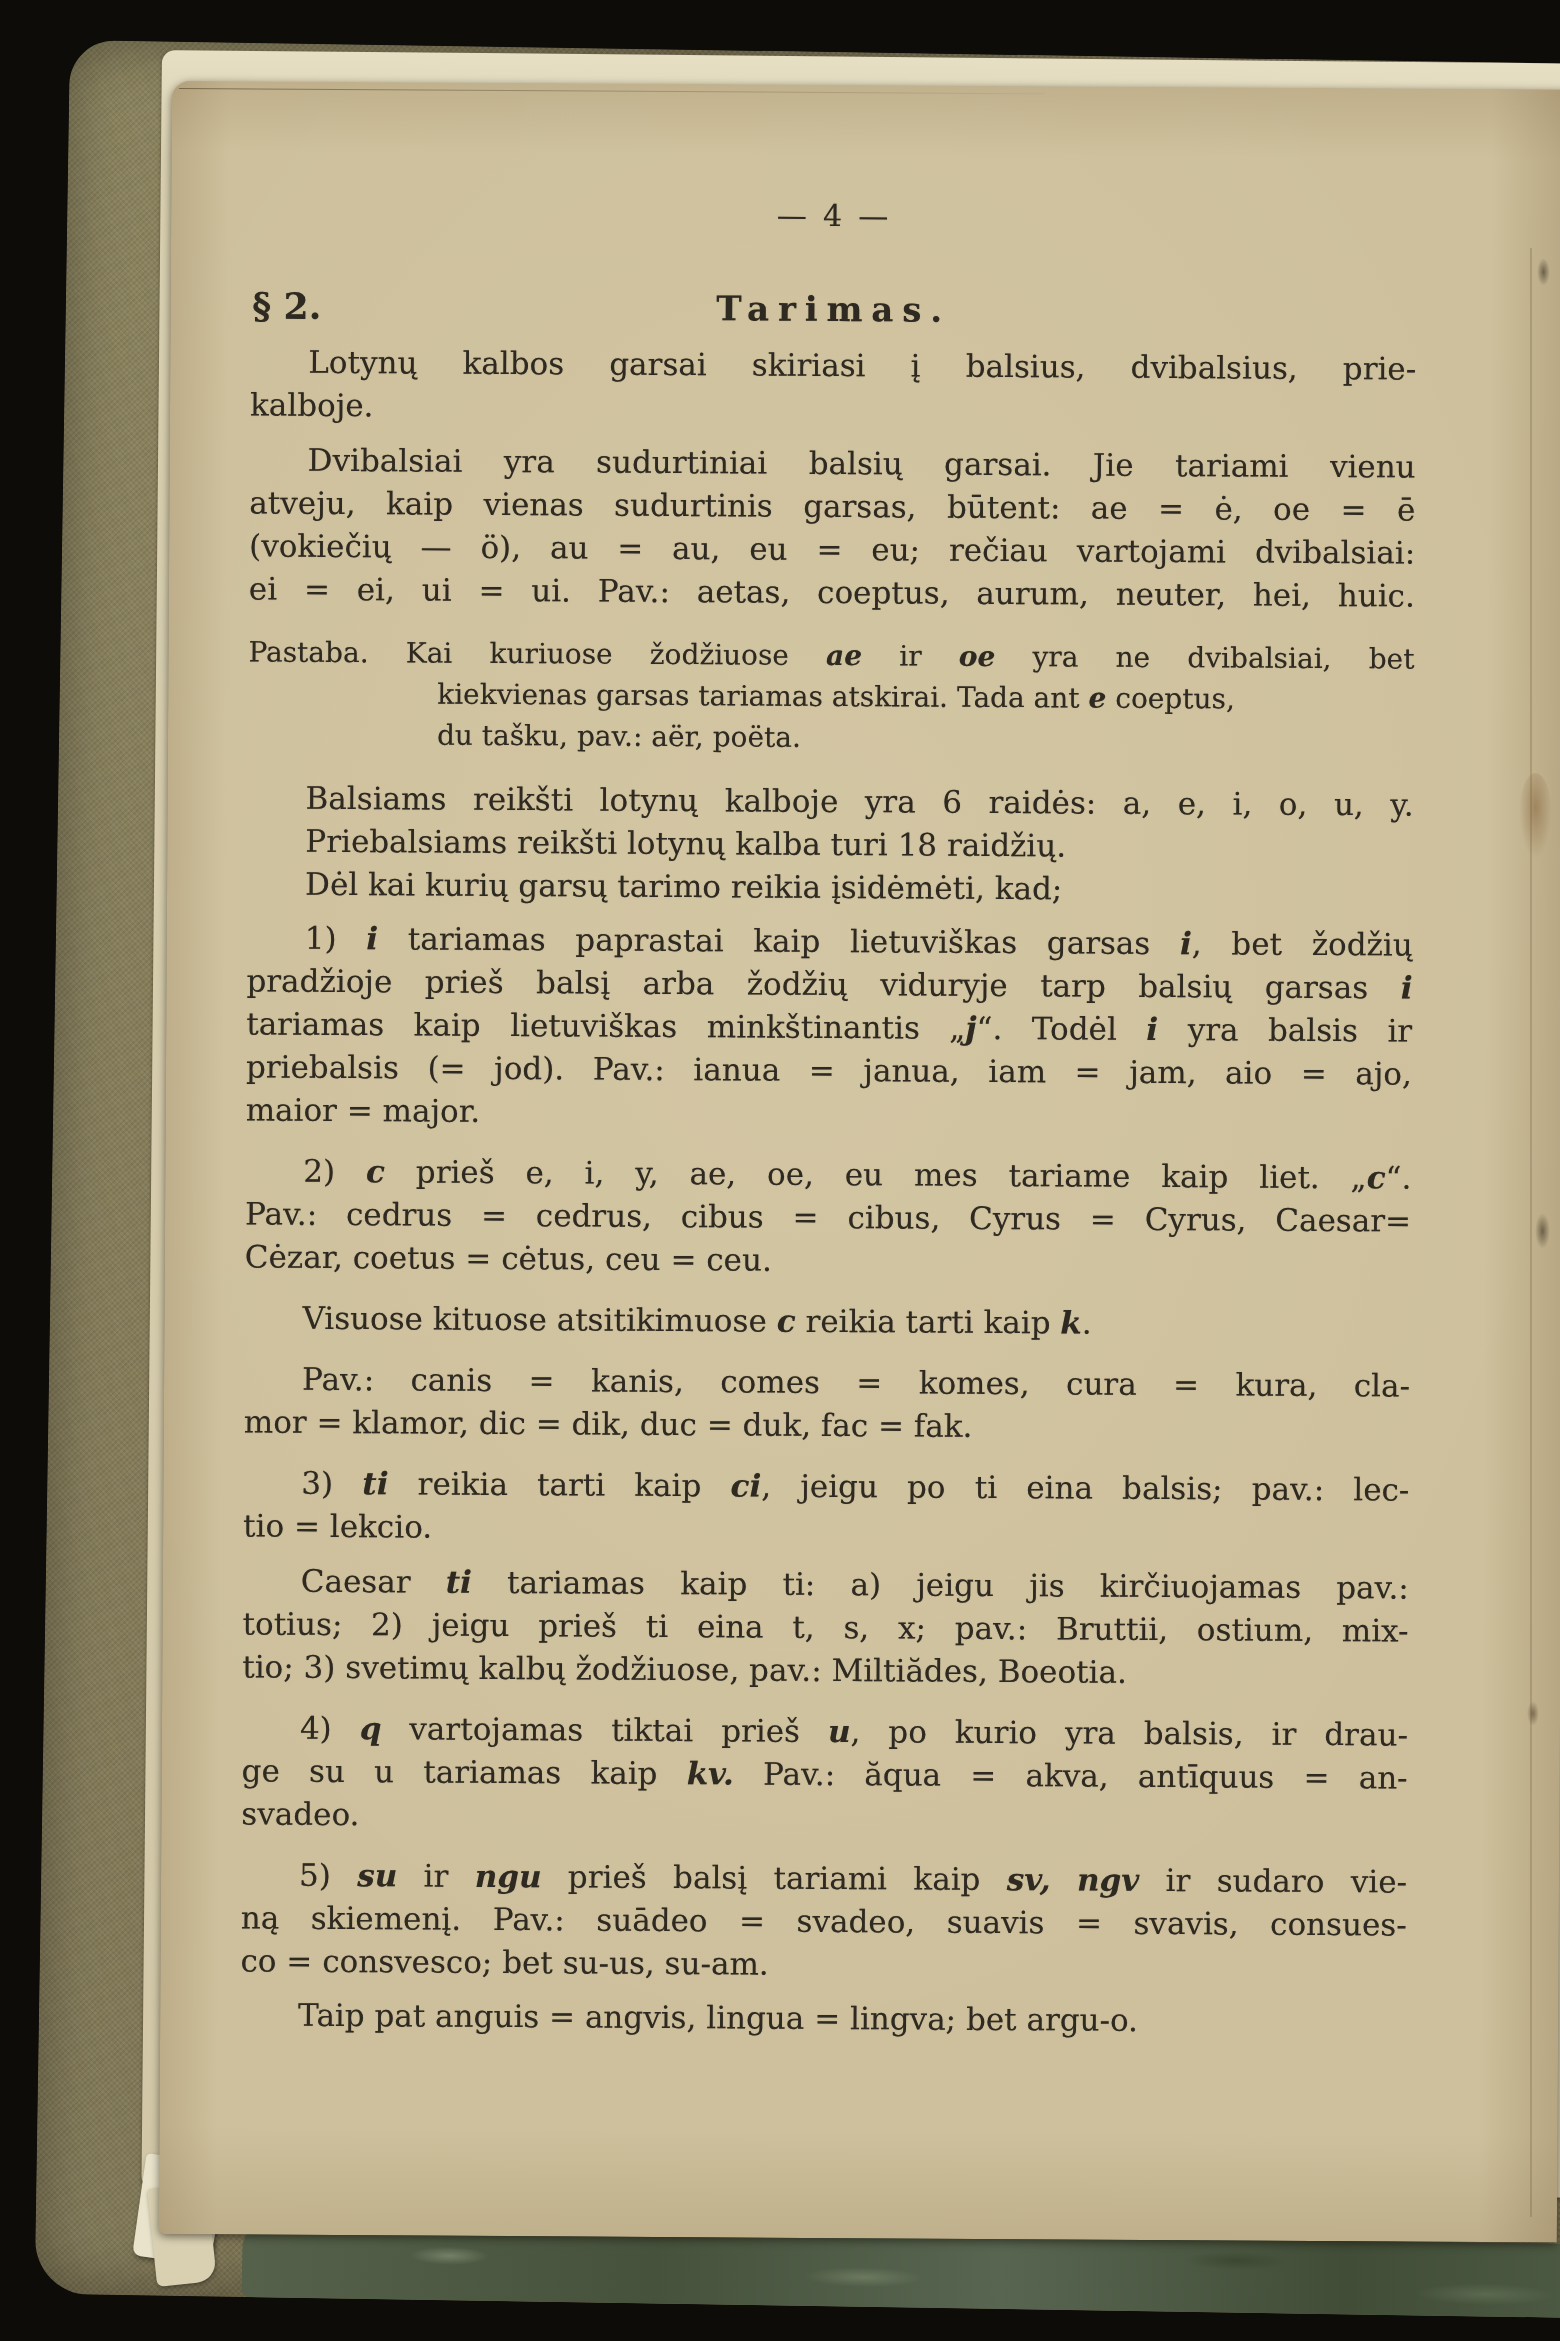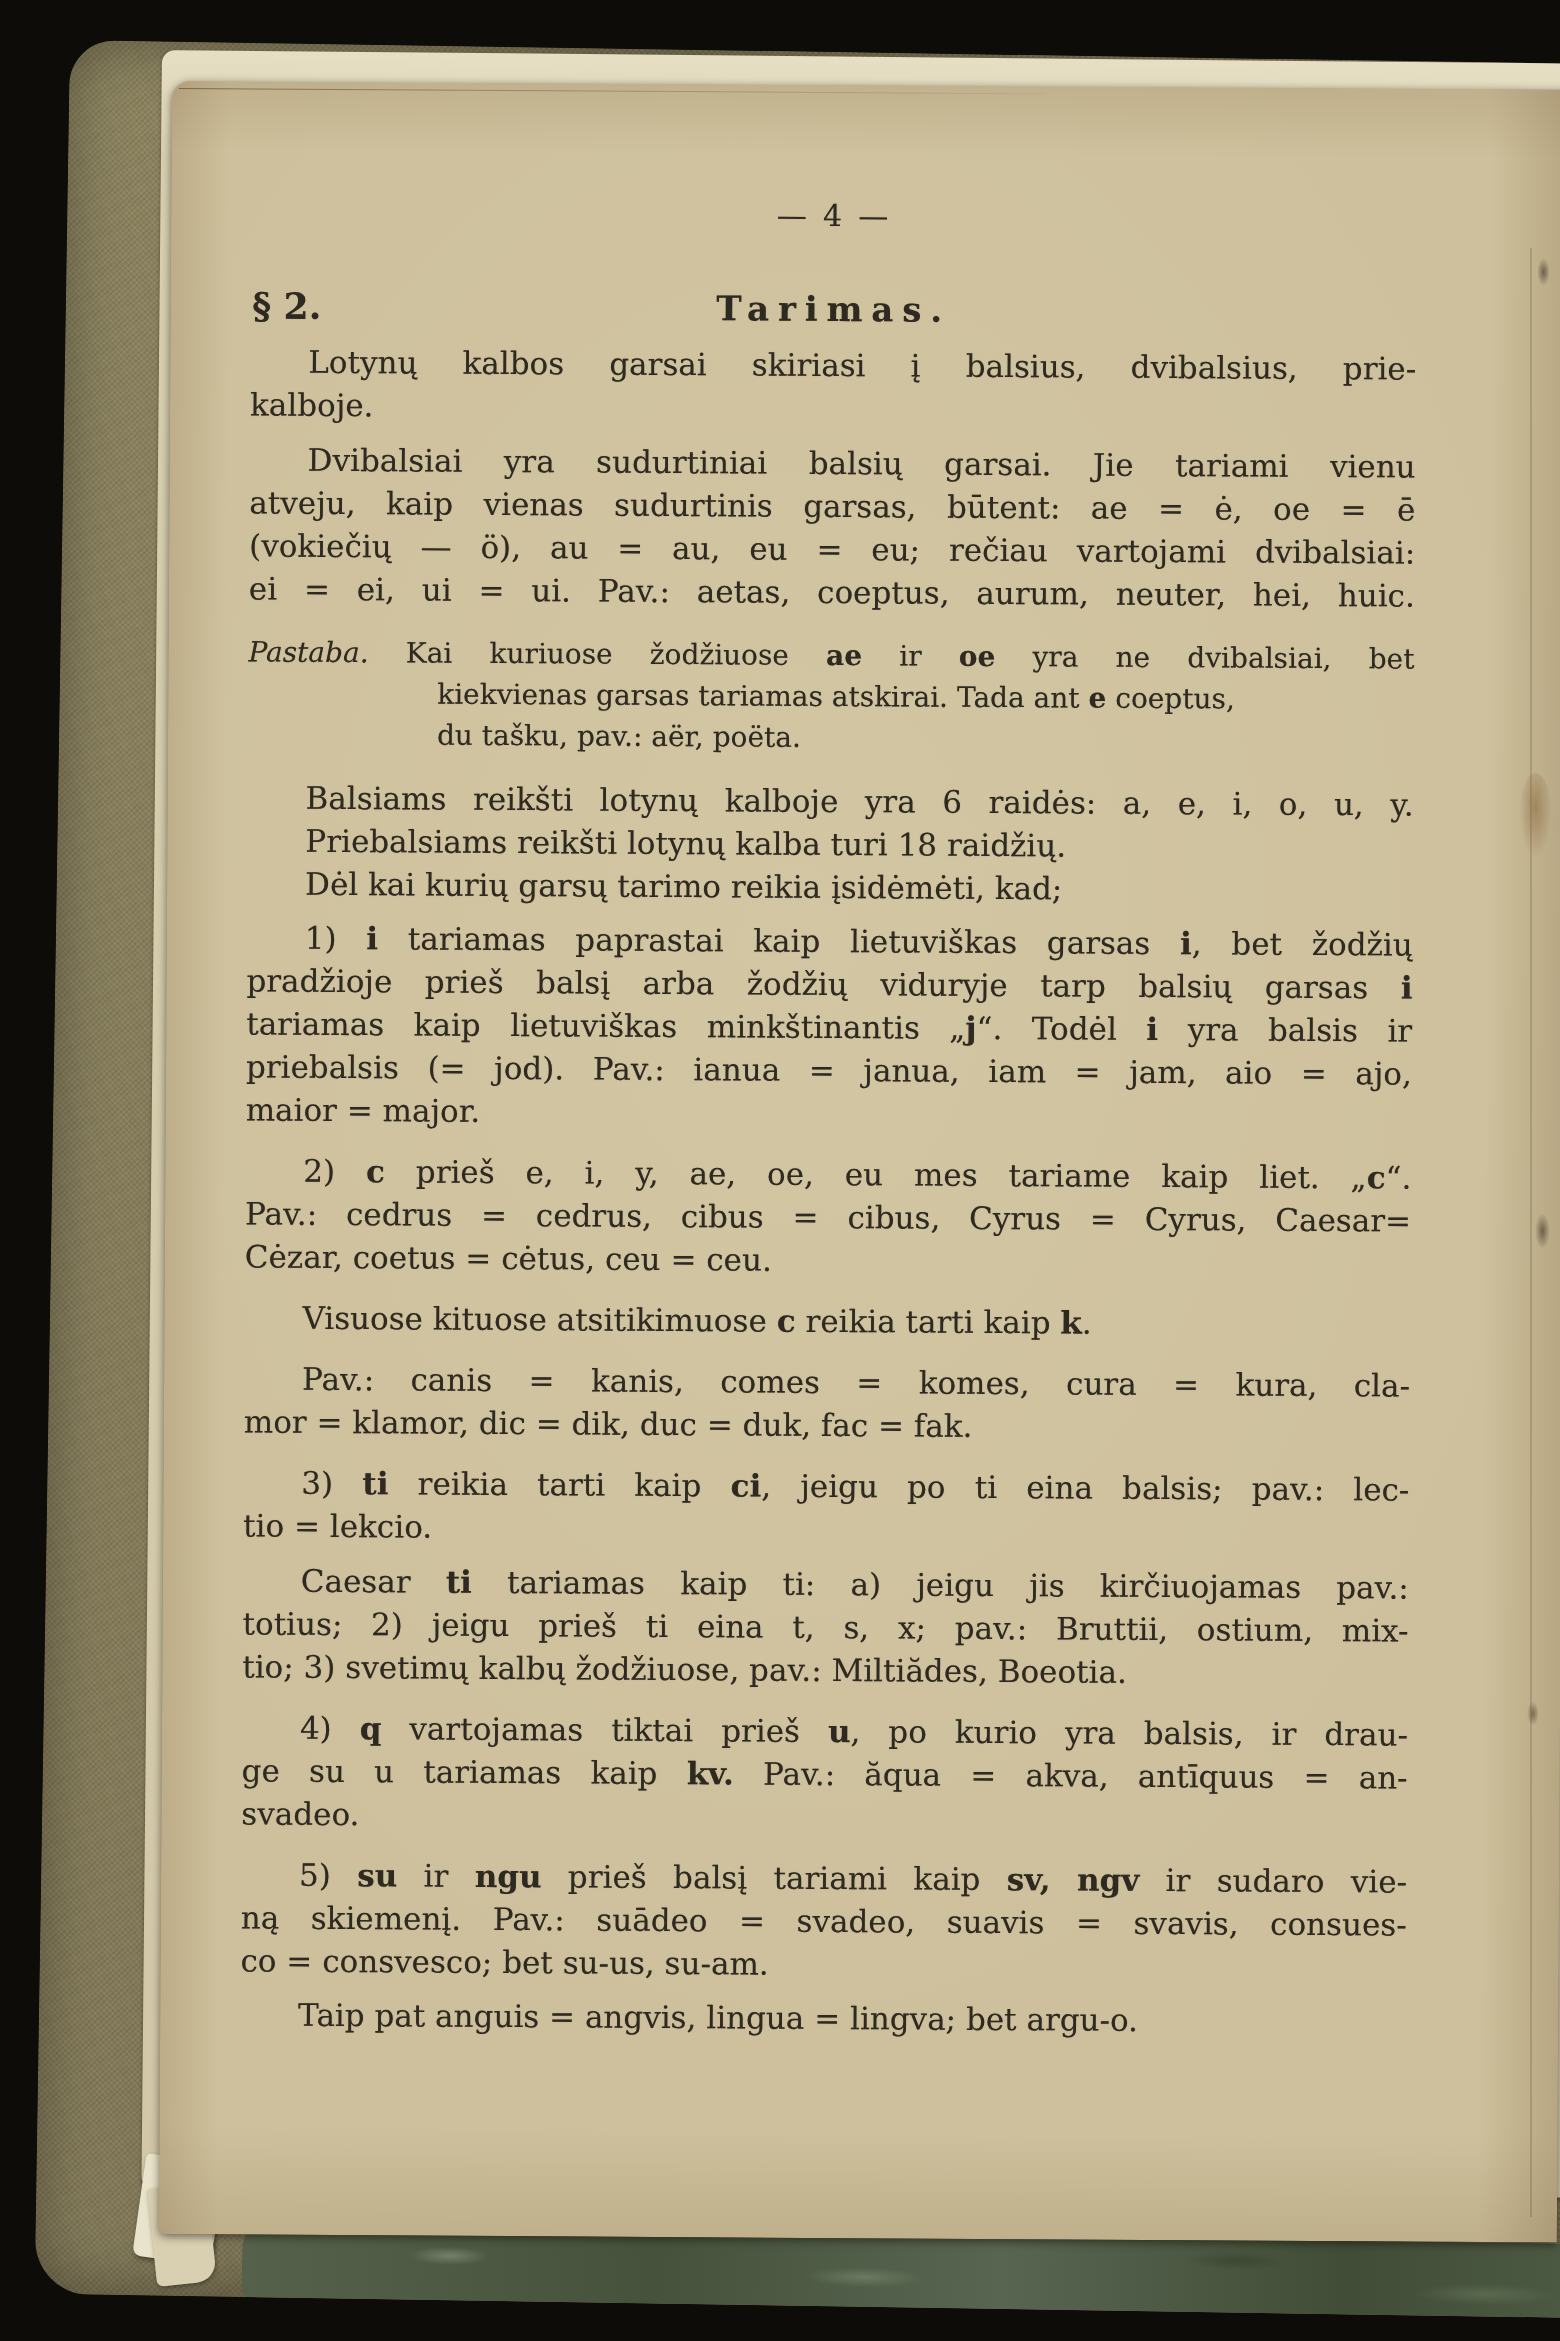--- a/index.html
+++ b/index.html
@@ -71,22 +71,22 @@
   .block{margin-top:11.6px;}
   .block:first-child{margin-top:37px;}
   .block.tight{margin-top:0;}
   .block.sp{margin-top:18px;}
   .block.pastaba{margin-top:21.5px;font-size:28px;line-height:41px;}
   .block.aftnote{margin-top:21.5px;}
   .line{min-height:1em;}
   .ind{text-indent:58px;}
   .just{text-align:justify;text-align-last:justify;}
   .hang{padding-left:189px;}
-  .b{font-weight:bold;}
-  .it{font-style:italic;}
+  .b{font-weight:bold;font-style:italic;}
+  .it{}
   
   .curl{position:absolute;left:134px;top:2158px;width:108px;height:131px;}
   .curl .a{position:absolute;left:5px;top:0;width:79px;height:103px;background:#e9e3cb;
     transform:rotate(8deg);border-radius:5px 16.5px 25px 8.3px;box-shadow:1.7px 2.5px 5.8px rgba(0,0,0,0.45);}
   .curl .c{position:absolute;left:18px;top:28px;width:60px;height:98px;background:#d9d0b2;
     transform:rotate(-6deg);border-radius:3.3px 11.6px 20px 6.6px;box-shadow:0.8px 1.7px 4.1px rgba(0,0,0,0.35);}
   
   .spot{position:absolute;border-radius:50%;}
   .spot.s1{left:1519px;top:773px;width:33px;height:86px;
     background:radial-gradient(ellipse at 50% 40%, rgba(118,82,40,0.45), rgba(118,82,40,0) 70%);}

